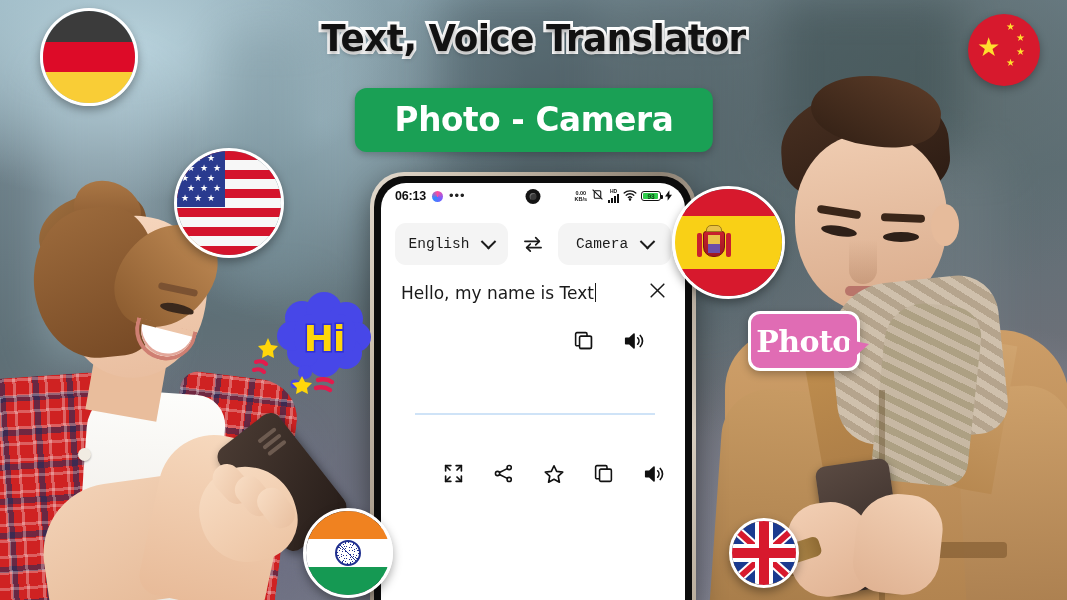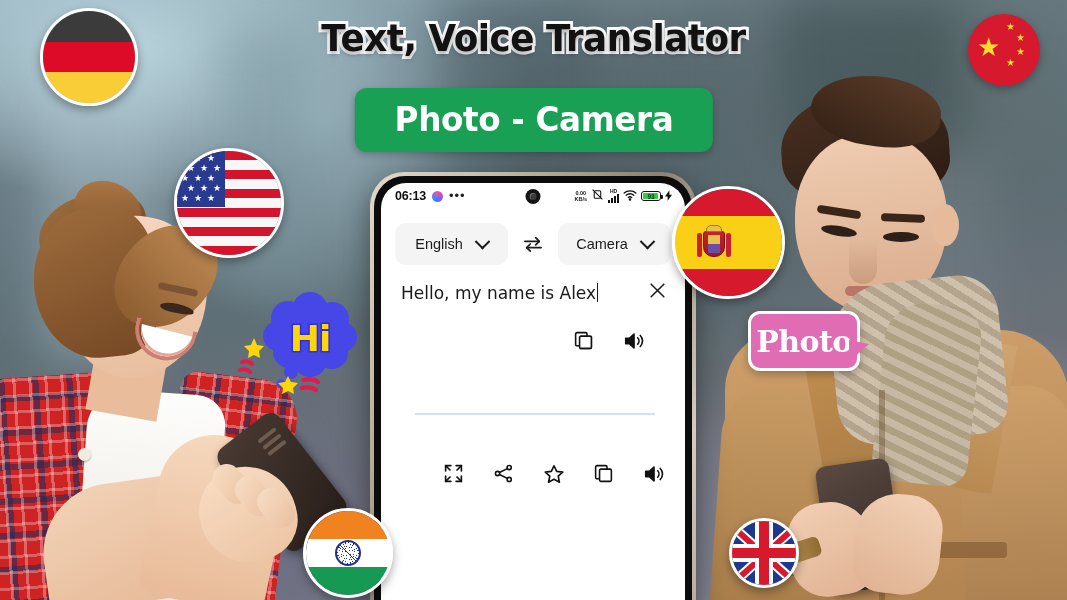--- a/index.html
+++ b/index.html
@@ -178,21 +178,21 @@
   .back-arrow { width:22px; height:22px; position:relative; flex:none; }
   .title { font-size:18.5px; color:#1d1d1d; font-weight:400; font-family:"DejaVu Sans", sans-serif; letter-spacing:-.2px; }
 
   
   .langrow { display:flex; align-items:center; padding: 14px 14px 0 14px; gap: 6px; }
   .langpill {
     flex: 1 1 0; background:#f4f4f4; border-radius:11px;
     height: 42px; display:flex; align-items:center; justify-content:center; gap:14px;
     cursor:pointer;
   }
-  .langpill span { font-size:14.5px; color:#1b1b1b; font-family:Liberation Sans, sans-serif; }
+  .langpill span { font-size:14.5px; color:#1b1b1b; font-family:Liberation Mono, monospace; }
   .chev { width:11px; height:11px; border-right:2.1px solid #1b1b1b; border-bottom:2.1px solid #1b1b1b; transform:rotate(45deg) translate(-2px,-2px); }
   .swap { width:38px; flex:none; display:flex; align-items:center; justify-content:center; cursor:pointer; }
 
   
   .source { padding: 18px 18px 0 20px; position:relative; min-height: 128px; }
   .source-text {
     font-size:17px; color:#1a1a1a; font-family:"DejaVu Sans",sans-serif;
     padding-right: 34px; line-height:1.25; position:relative; display:inline-block;
   }
   .caret { display:inline-block; width:1.4px; height:19px; background:#1a1a1a; vertical-align:-3px; margin-left:1px; }
@@ -225,21 +225,21 @@
   .us-stripes { position:absolute; inset:0; background: repeating-linear-gradient(180deg,#d4142c 0 9.1%, #f7f7f7 9.1% 18.2%); }
   .us-canton { position:absolute; left:0; top:0; width:46%; height:54%; background:#2a3b8f; }
   .us-star { position:absolute; color:#fff; font-size:9px; line-height:9px; }
   .in-band { position:absolute; left:0; right:0; height:33.34%; }
   .in-chakra { position:absolute; left:50%; top:50%; transform:translate(-50%,-50%); width:26px; height:26px; border-radius:50%; border:2.4px solid #1f2f8f;
     background: repeating-conic-gradient(#1f2f8f 0deg 3deg, #ffffff 3deg 15deg); }
   .cn-star { position:absolute; color:#ffde2e; }
   .gb-base { position:absolute; inset:0; background:#1b3a8f; }
 
   
-  .hi-bubble { position:absolute; left:258px; top:292px; width:104px; height:96px; z-index:46; }
+  .hi-bubble { position:absolute; left:272px; top:292px; width:104px; height:96px; z-index:46; }
   .hi-text { position:absolute; left:0; right:0; top:26px; text-align:center; font-family:"DejaVu Sans",sans-serif; font-weight:700; font-size:36px; color:#ffd60a; -webkit-text-stroke:3px #2f2fd6; paint-order: stroke fill; letter-spacing:-1px; }
   .deco { position:absolute; }
 
   .hola-bubble {
     position:absolute; left:748px; top:311px; width:112px; height:60px; z-index:46;
     background:#e06cb4; border:3px solid #ffffff; border-radius:12px;
     box-shadow:0 3px 8px rgba(0,0,0,.28);
     display:flex; align-items:center; justify-content:center;
   }
   .hola-bubble span { font-family:"DejaVu Serif", serif; font-weight:700; font-size:30px; color:#ffffff; letter-spacing:-.5px; }
@@ -386,21 +386,21 @@
                 <polyline points="9,10 5,14 9,18" fill="none"></polyline>
             </svg>
           </div>
           <div class="langpill">
             <span>Camera</span>
             <i class="chev"></i>
           </div>
         </div>
 
         <div class="source">
-          <div class="source-text"><span>Hello, my name is Alex</span><i class="caret"></i></div>
+          <div class="source-text"><span>Hello, my name is Text</span><i class="caret"></i></div>
           <span class="clear-x">
             <svg width="19" height="19" viewBox="0 0 24 24" fill="none" stroke="#1a1a1a" stroke-width="1.9" stroke-linecap="round">
               <line x1="4" y1="4" x2="20" y2="20"></line>
                 <line x1="20" y1="4" x2="4" y2="20"></line>
             </svg>
           </span>
           <div class="src-actions">
             <span class="icon-btn">
               <svg width="21" height="21" viewBox="0 0 24 24" fill="none" stroke="#111" stroke-width="1.8" stroke-linejoin="round">
                 <rect x="3" y="3" width="13" height="15" rx="1.5"></rect>

